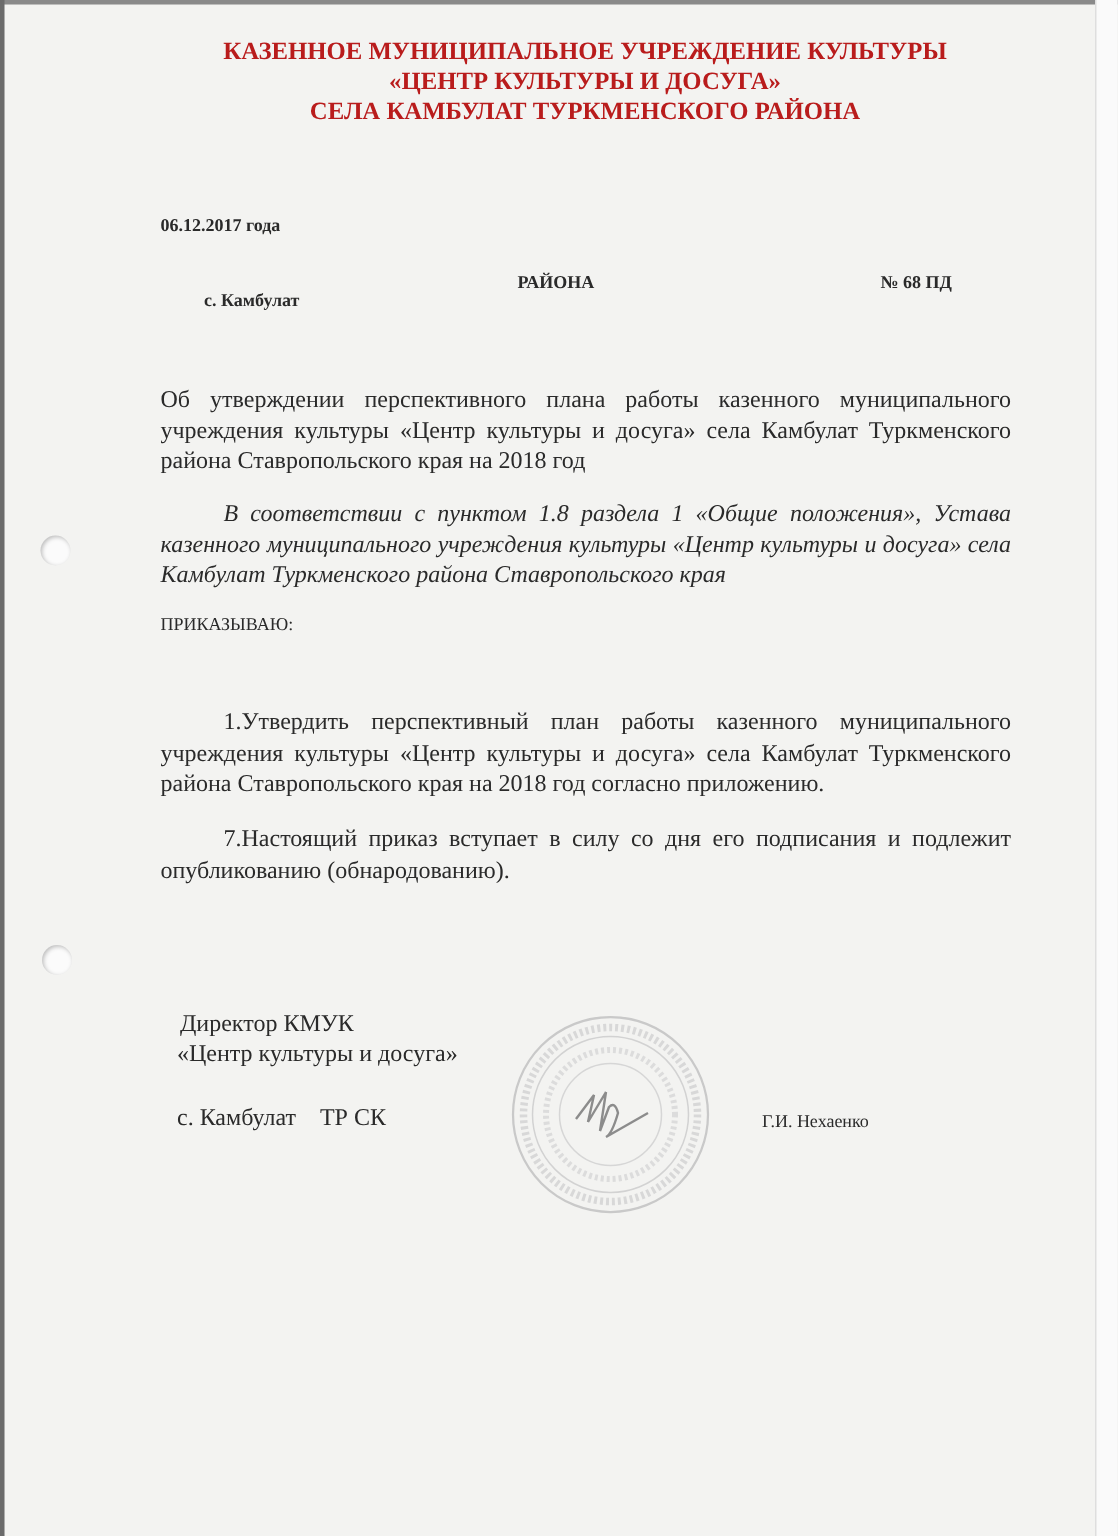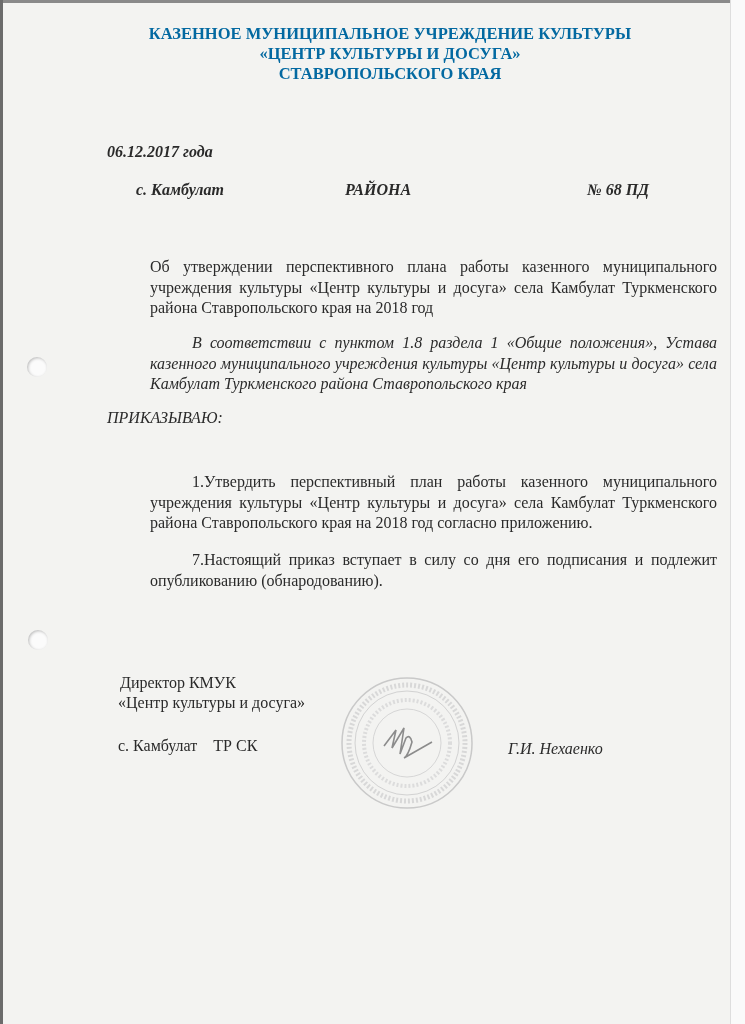--- a/index.html
+++ b/index.html
@@ -15,53 +15,52 @@
     }
     .left-edge { position: absolute; left: 0; top: 0; width: 3px; height: 1024px; background: #6b6b6b; }
     .top-edge { position: absolute; left: 0; top: 0; width: 745px; height: 3px; background: #8a8a8a; }
     .right-strip { position: absolute; left: 730px; top: 0; width: 15px; height: 1024px; background: #fafafa; border-left: 1px solid #dedede; }
     .hole {
       position: absolute; width: 20px; height: 20px; border-radius: 50%;
       background: #fbfbfb; box-shadow: inset 1px 1px 3px rgba(0,0,0,0.25);
     }
     .header {
       position: absolute; left: 100px; top: 24px; width: 580px; text-align: center;
-      font-weight: bold; font-size: 16.5px; line-height: 20px; color: #0369a1;
+      font-weight: bold; font-size: 16.5px; line-height: 20px; color: #b91c1c;
     }
-    .abs { position: absolute; font-size: 16px; font-style: italic; }
+    .abs { position: absolute; font-size: 12px; }
     .bold { font-weight: bold; }
     .para {
       position: absolute; left: 107px; width: 567px; font-size: 16px; line-height: 20.5px;
       text-align: justify;
-      margin-left: 43px;
     }
     .indent { text-indent: 42px; }
     .sign-block { position: absolute; left: 108px; top: 673px; font-size: 16px; line-height: 19.5px; }
     .stamp {
       position: absolute; left: 340px; top: 676px; width: 134px; height: 134px;
     }
   </style>
 </head>
 <body>
 
 <div class="page"></div>
 <div class="top-edge"></div>
 <div class="left-edge"></div>
 <div class="right-strip"></div>
 <div class="hole" style="left:27px; top:357px;"></div>
 <div class="hole" style="left:28px; top:630px;"></div>
 
 <div class="header">
   <div>КАЗЕННОЕ МУНИЦИПАЛЬНОЕ УЧРЕЖДЕНИЕ КУЛЬТУРЫ</div>
   <div>«ЦЕНТР КУЛЬТУРЫ И ДОСУГА»</div>
-  <div>СТАВРОПОЛЬСКОГО КРАЯ</div>
+  <div>СЕЛА КАМБУЛАТ ТУРКМЕНСКОГО РАЙОНА</div>
 </div>
 
 <div class="abs bold" style="left:107px; top:143px;">06.12.2017 года</div>
-<div class="abs bold" style="left:136px; top:181px;">с. Камбулат</div>
+<div class="abs bold" style="left:136px; top:193px;">с. Камбулат</div>
 <div class="abs bold" style="left:345px; top:181px;">РАЙОНА</div>
 <div class="abs bold" style="left:587px; top:181px;">№ 68 ПД</div>
 
 <div class="para" style="top:257px;">Об утверждении перспективного плана работы казенного муниципального учреждения культуры «Центр культуры и досуга» села Камбулат Туркменского района Ставропольского края на 2018 год</div>
 <div class="para indent" style="top:333px;font-style:italic;">В соответствии с пунктом 1.8 раздела 1 «Общие положения», Устава казенного муниципального учреждения культуры «Центр культуры и досуга» села Камбулат Туркменского района Ставропольского края</div>
 <div class="abs" style="left:107px; top:409px;">ПРИКАЗЫВАЮ:</div>
 <div class="para indent" style="top:472px;">1.Утвердить перспективный план работы казенного муниципального учреждения культуры «Центр культуры и досуга» села Камбулат Туркменского района Ставропольского края на 2018 год согласно приложению.</div>
 <div class="para indent" style="top:550px;">7.Настоящий приказ вступает в силу со дня его подписания и подлежит опубликованию (обнародованию).</div>
 
 <div class="sign-block">

